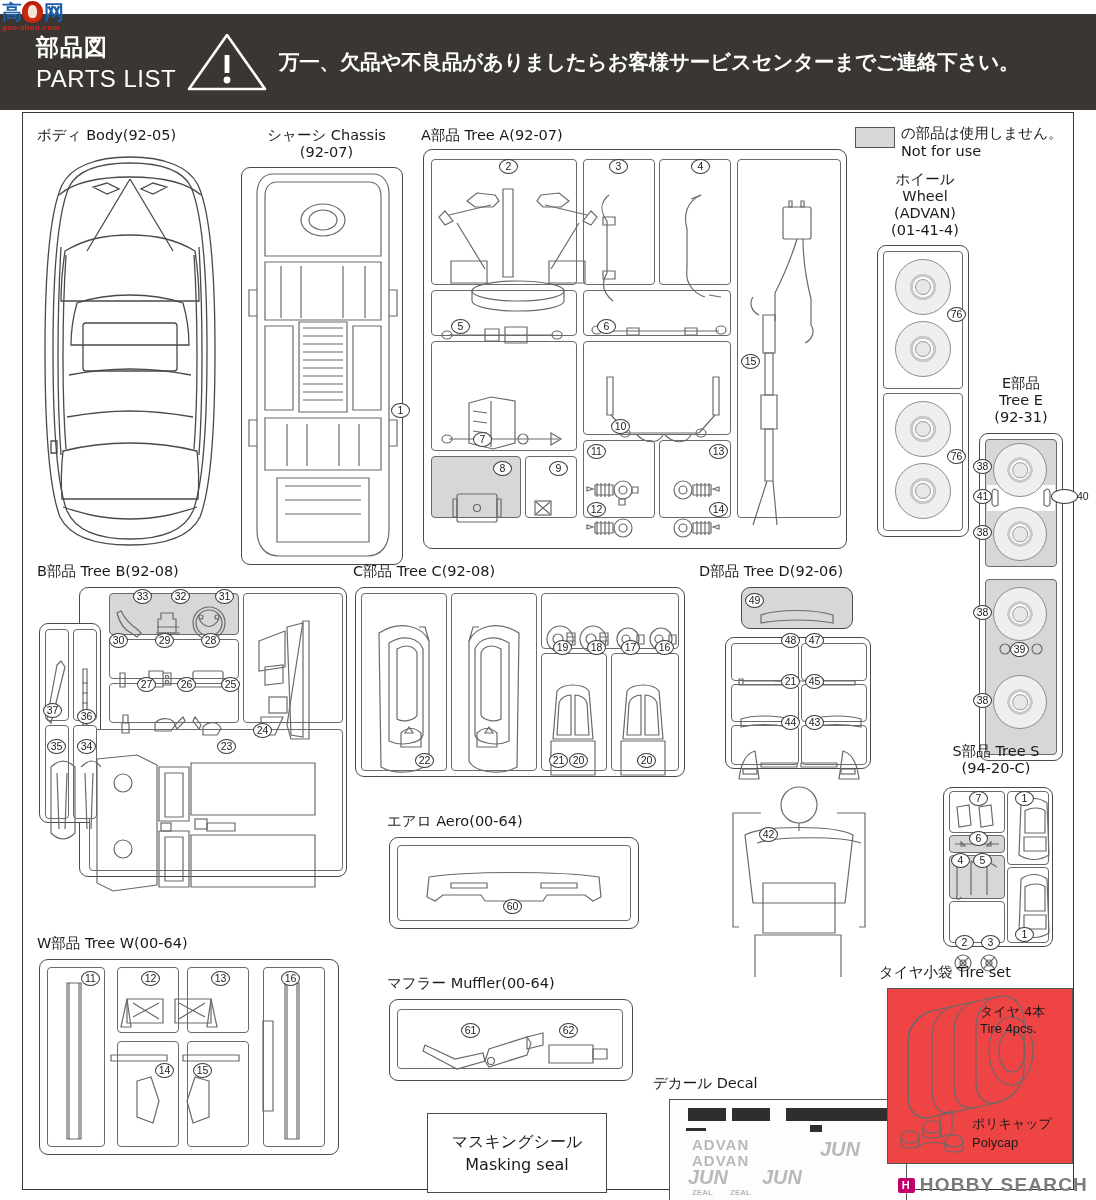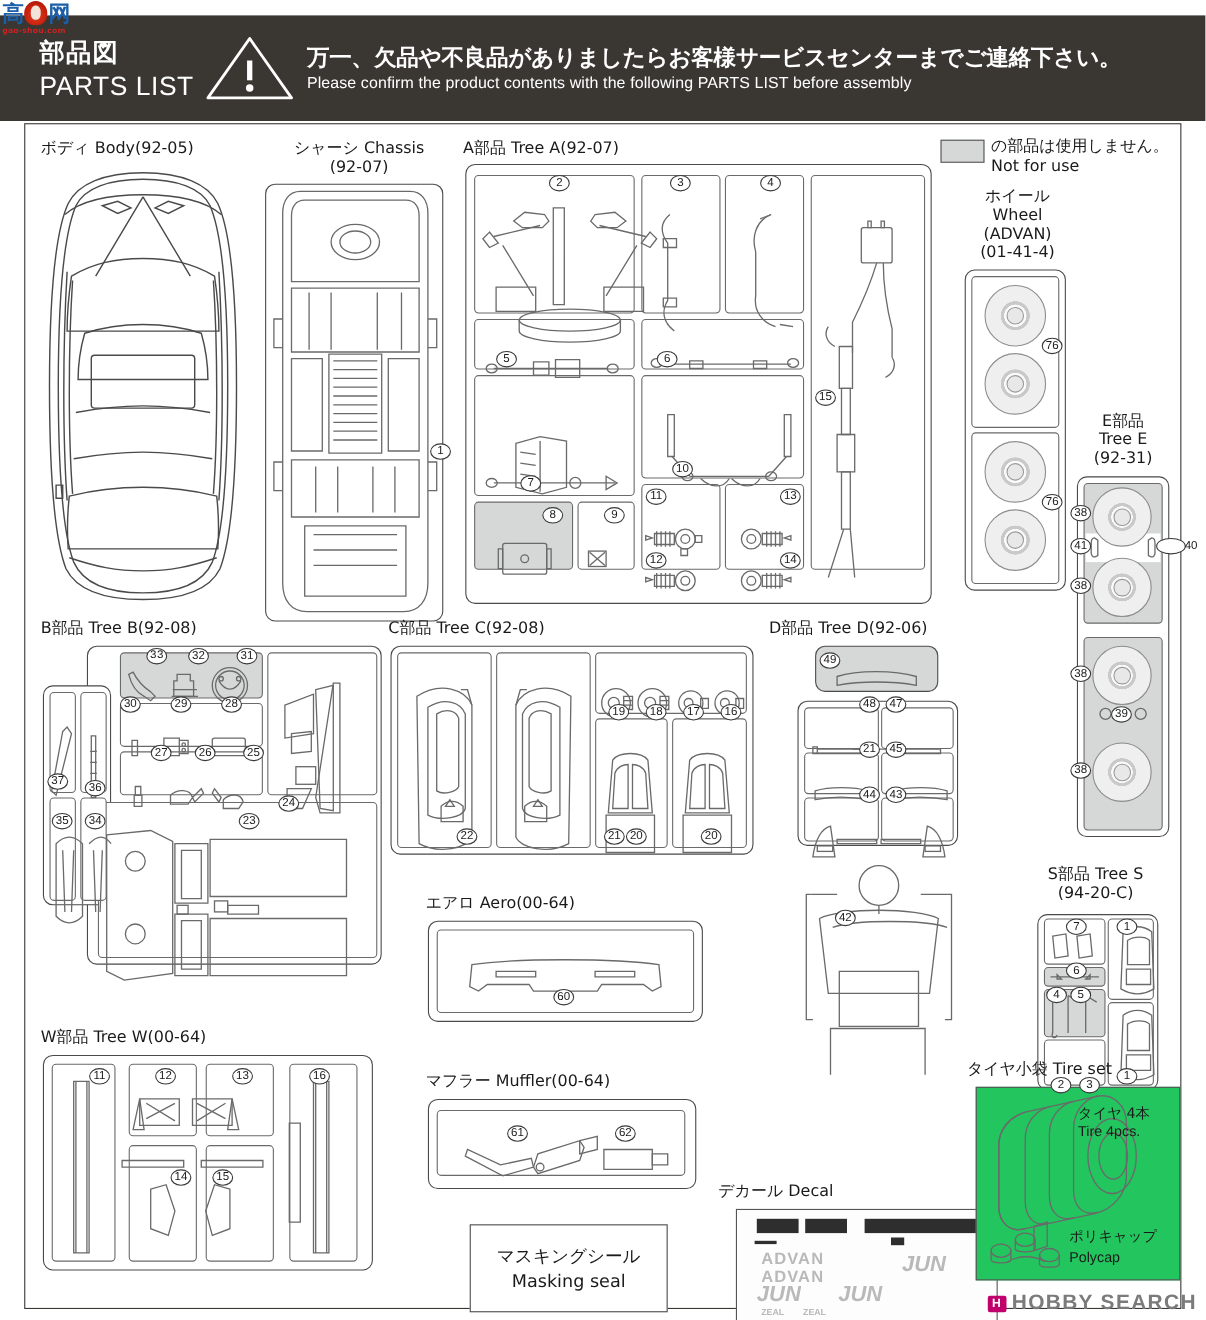--- a/index.html
+++ b/index.html
@@ -77,21 +77,21 @@
            border:1.3px solid #8d8d8d; }
   .wheel:after { content:""; position:absolute; left:50%; top:50%; width:26%; height:26%;
            transform:translate(-50%,-50%); border-radius:50%; background:#e8e8e8; border:1px solid #9a9a9a; }
 
   .decal-sheet { position:absolute; border:1.4px solid #555; background:#fdfdfd; overflow:hidden; }
   .dtxt { position:absolute; font-family:"Liberation Sans", sans-serif; font-weight:bold; color:#b9b9b9; }
   .dblk { position:absolute; background:#2e2e2e; }
   .mask-box { position:absolute; border:1.5px solid #4a4a4a; background:#fff;
               display:flex; flex-direction:column; align-items:center; justify-content:center;
               font-family:"DejaVu Sans", sans-serif; font-size:16px; line-height:23px; }
-  .tire-box { position:absolute; border:1.4px solid #555; background:#22c55e; }
+  .tire-box { position:absolute; border:1.4px solid #555; background:#ef4444; }
 </style>
 </head>
 <body>
 
 <div class="page">
 
   <div class="wm-logo">
     <span class="cj c1">高</span>
     <span class="flame"></span>
     <span class="cj c3">网</span>
@@ -110,21 +110,20 @@
     </div>
     <div class="warn-tri">
       <svg width="84" height="62" viewBox="0 0 84 62">
         <polygon points="42,4 80,58 4,58" fill="none" stroke="#ffffff" stroke-width="2.6" stroke-linejoin="round"></polygon>
         <rect x="39.6" y="24" width="4.8" height="18" fill="#ffffff"></rect>
         <circle cx="42" cy="49" r="3.4" fill="#ffffff"></circle>
       </svg>
     </div>
     <div class="hdr-msg">
       <div class="l2">万一、欠品や不良品がありましたらお客様サービスセンターまでご連絡下さい。</div>
-      <div class="l3">Please confirm the product contents with the following PARTS LIST before assembly</div>
     </div>
   </div>
 
   <div class="frame">
 
     <div class="sec" style="left:832px; top:12px; width:210px;">
       <div class="notuse-box" style="left:0; top:2px;"></div>
       <div class="sec-label" style="position:absolute; left:46px; top:0px;">の部品は使用しません。</div>
       <div class="sec-label" style="position:absolute; left:46px; top:18px;">Not for use</div>
     </div>
@@ -397,21 +396,21 @@
 
         <path class="partline" d="M46 82 l4 0 0 56 -4 0 z"></path>
         <path class="partline" d="M45 96 l6 0 M45 106 l6 0 M45 116 l6 0"></path>
 
         <path class="partline" d="M14 180 c8 -8 16 -8 24 0 l0 66 c-8 8 -16 8 -24 0 z" fill="none"></path>
         <path class="partline" d="M20 186 l2 56 M30 186 l-2 56"></path>
         <path class="partline" d="M44 180 c8 -8 14 -8 20 0"></path>
         <path class="partline" d="M48 186 l2 56 M56 186 l-2 56"></path>
       </svg>
 
-      <div class="pn" style="left:96px; top:26px;font-family:Liberation Mono, monospace;">33</div>
+      <div class="pn" style="left:96px; top:26px;">33</div>
       <div class="pn" style="left:134px; top:26px;">32</div>
       <div class="pn" style="left:178px; top:26px;">31</div>
       <div class="pn" style="left:72px; top:70px;">30</div>
       <div class="pn" style="left:118px; top:70px;">29</div>
       <div class="pn" style="left:164px; top:70px;">28</div>
       <div class="pn" style="left:100px; top:114px;">27</div>
       <div class="pn" style="left:140px; top:114px;">26</div>
       <div class="pn" style="left:184px; top:114px;">25</div>
       <div class="pn" style="left:216px; top:160px;">24</div>
       <div class="pn" style="left:6px; top:140px;">37</div>
@@ -516,21 +515,21 @@
       <div class="pn" style="left:46px; top:30px;">49</div>
       <div class="pn" style="left:82px; top:70px;">48</div>
       <div class="pn" style="left:106px; top:70px;">47</div>
       <div class="pn" style="left:82px; top:111px;">21</div>
       <div class="pn" style="left:106px; top:111px;">45</div>
       <div class="pn" style="left:82px; top:152px;">44</div>
       <div class="pn" style="left:106px; top:152px;">43</div>
       <div class="pn" style="left:60px; top:264px;">42</div>
     </div>
 
-    <div class="sec" style="left:908px; top:630px; width:130px;margin-top:44px;">
+    <div class="sec" style="left:908px; top:630px; width:130px;">
       <div class="sec-label c">S部品 Tree S</div>
       <div class="sec-label c">(94-20-C)</div>
       <div class="sprue" style="left:12px; top:44px; width:110px; height:160px;"></div>
       <div class="cell" style="left:18px; top:48px; width:56px; height:42px;"></div>
       <div class="cell grey" style="left:18px; top:92px; width:56px; height:18px;"></div>
       <div class="cell grey" style="left:18px; top:112px; width:56px; height:44px;"></div>
       <div class="cell" style="left:18px; top:158px; width:56px; height:42px;"></div>
       <div class="cell" style="left:76px; top:48px; width:42px; height:74px;"></div>
       <div class="cell" style="left:76px; top:124px; width:42px; height:76px;"></div>
 

